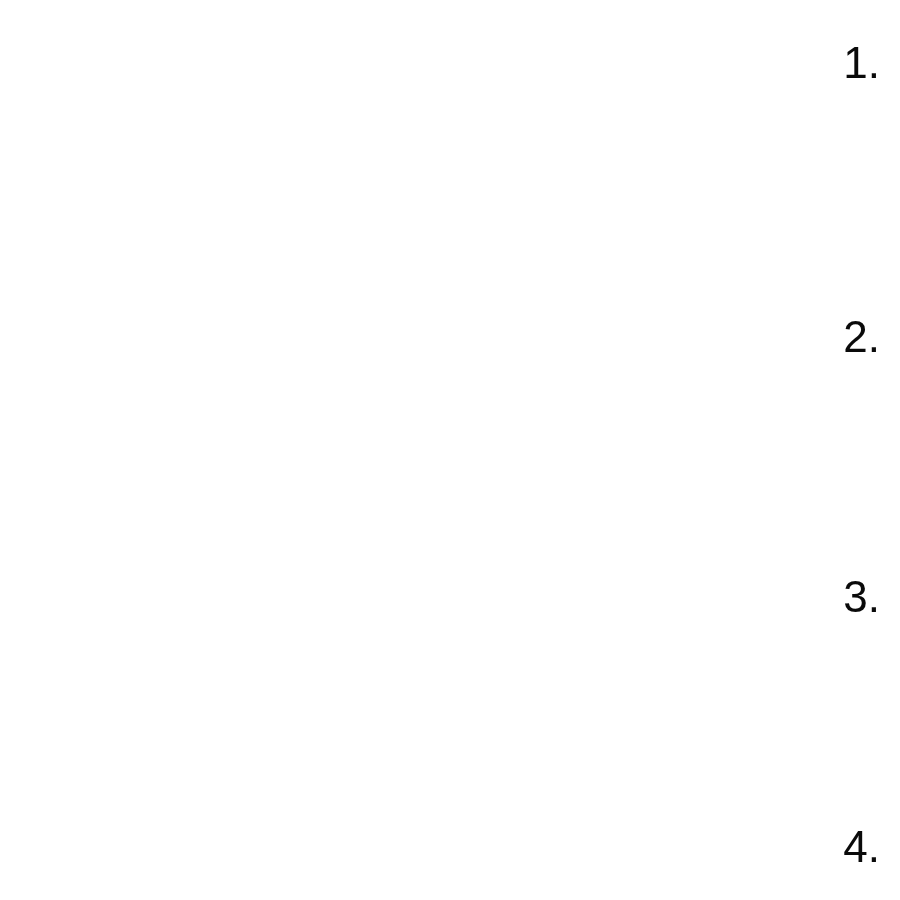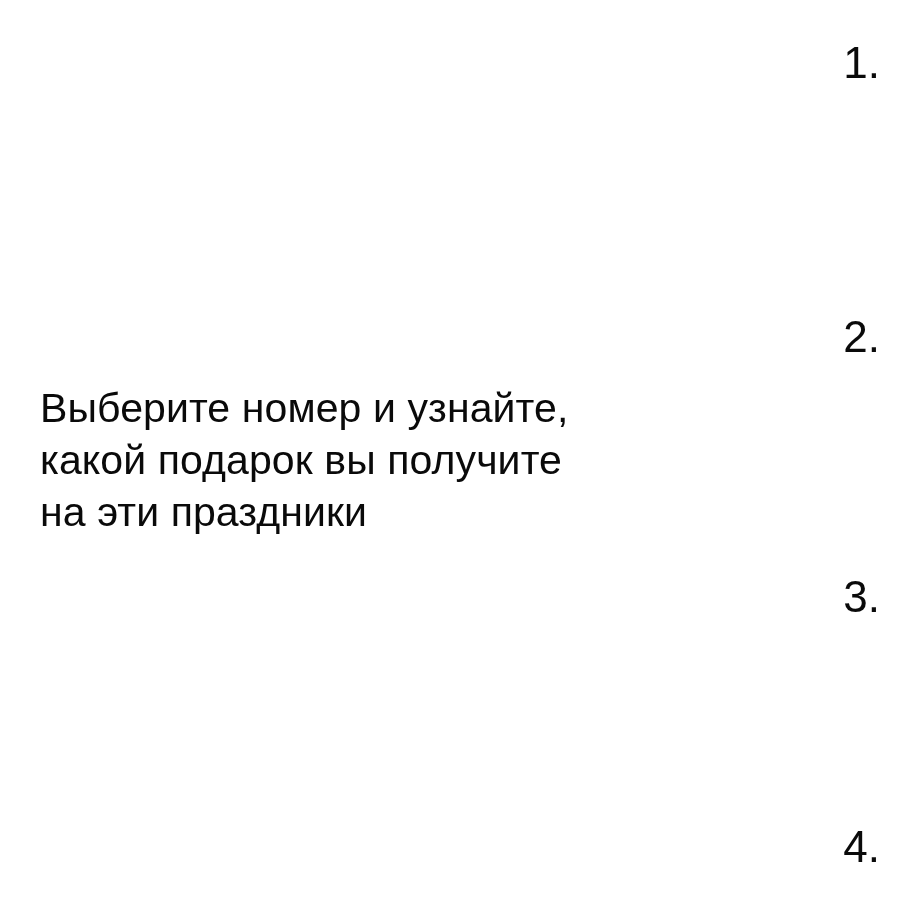--- a/index.html
+++ b/index.html
@@ -52,23 +52,20 @@
   .n1 { top: 38px; }
   .n2 { top: 312px; }
   .n3 { top: 572px; }
   .n4 { top: 822px; }
 </style>
 </head>
 <body>
 
 <div class="canvas">
 
-  <div class="headline">Выберите номер и узнайте,
-какой подарок вы получите
-на эти праздники</div>
 
   <div class="number-list">
     <div class="number-item n1">1.</div>
     <div class="number-item n2">2.</div>
     <div class="number-item n3">3.</div>
     <div class="number-item n4">4.</div>
   </div>
 
 </div>
 

